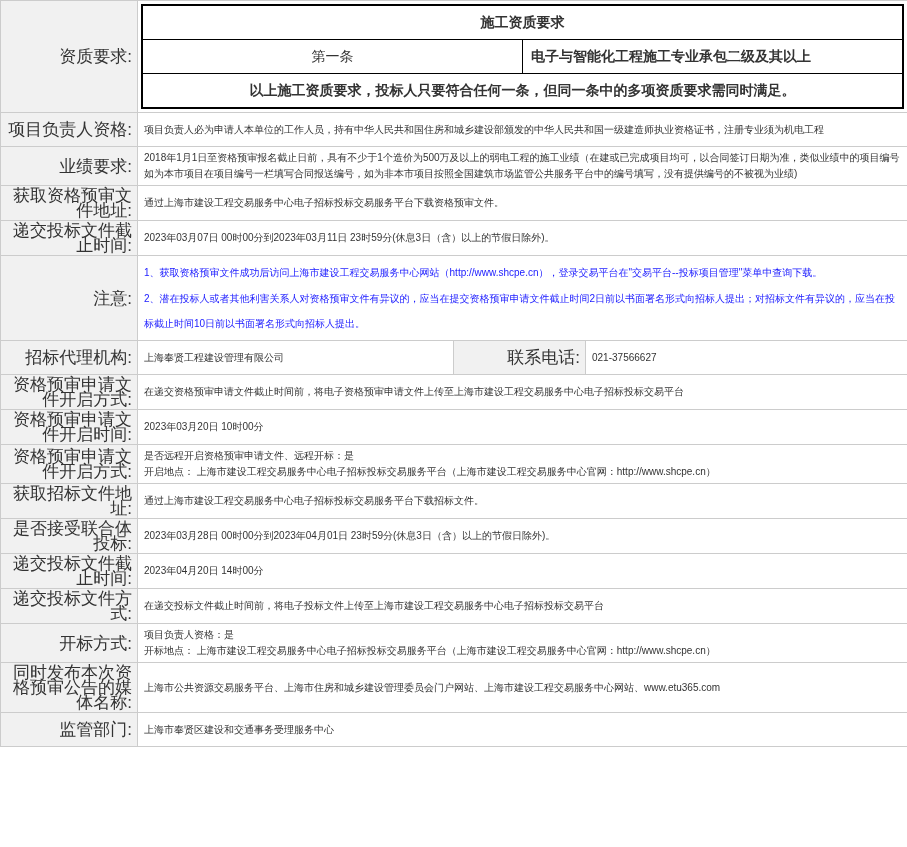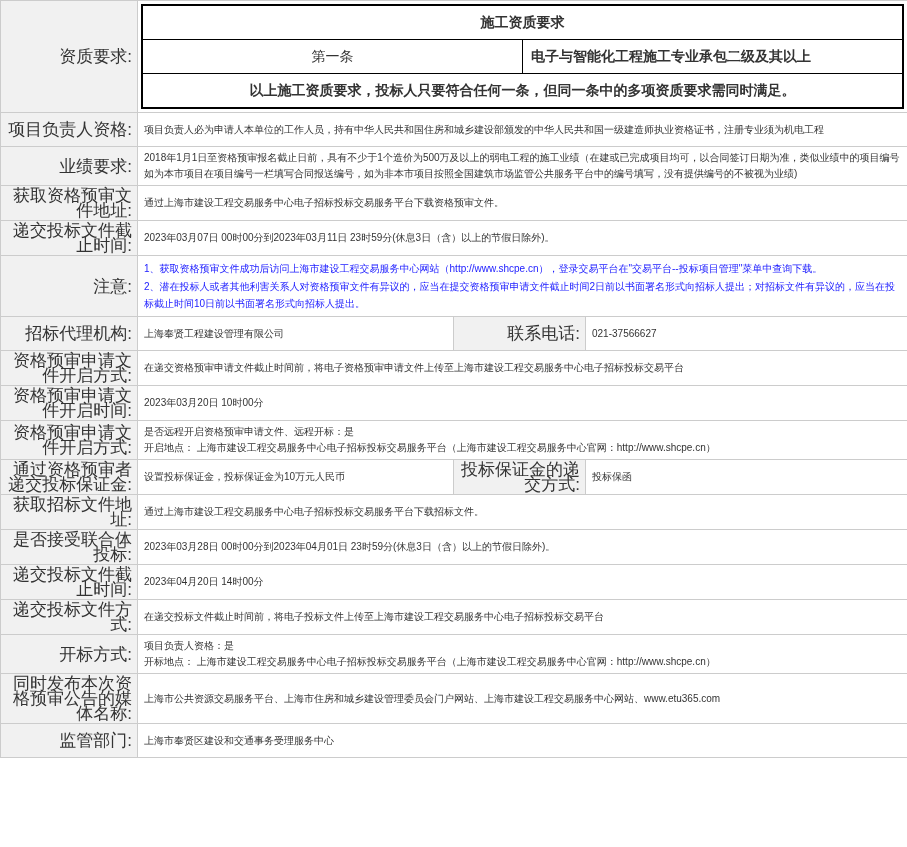--- a/index.html
+++ b/index.html
@@ -32,21 +32,21 @@
   }
   td.val{
     background:#ffffff;
     text-align:left;
     font-size:10px;
     line-height:16px;
     padding:3px 6px;
   }
   td.val .vline{margin:0;}
   td.val.notice{color:var(--notice-blue);}
-  td.val.notice .vline{line-height:17px;margin:1px 0;}
+  td.val.notice .vline{line-height:25px;margin:1px 0;}
   
   table.inner{
     width:100%;
     border-collapse:collapse;
     border:2px solid var(--inner-border);
     table-layout:fixed;
   }
   table.inner td{
     border:1px solid var(--inner-border);
     font-size:14px;
@@ -146,26 +146,20 @@
   </tr>
 
   <tr>
     <td class="lbl">资格预审申请文件开启方式:</td>
     <td class="val" colspan="3">
       <div class="vline">是否远程开启资格预审申请文件、远程开标：是</div>
       <div class="vline">开启地点： 上海市建设工程交易服务中心电子招标投标交易服务平台（上海市建设工程交易服务中心官网：http://www.shcpe.cn）</div>
     </td>
   </tr>
 
-  <tr>
-    <td class="lbl">通过资格预审者递交投标保证金:</td>
-    <td class="val">设置投标保证金，投标保证金为10万元人民币</td>
-    <td class="lbl">投标保证金的递交方式:</td>
-    <td class="val">投标保函</td>
-  </tr>
 
   <tr>
     <td class="lbl">获取招标文件地址:</td>
     <td class="val" colspan="3">通过上海市建设工程交易服务中心电子招标投标交易服务平台下载招标文件。</td>
   </tr>
 
   <tr>
     <td class="lbl">是否接受联合体投标:</td>
     <td class="val" colspan="3">2023年03月28日 00时00分到2023年04月01日 23时59分(休息3日（含）以上的节假日除外)。</td>
   </tr>

